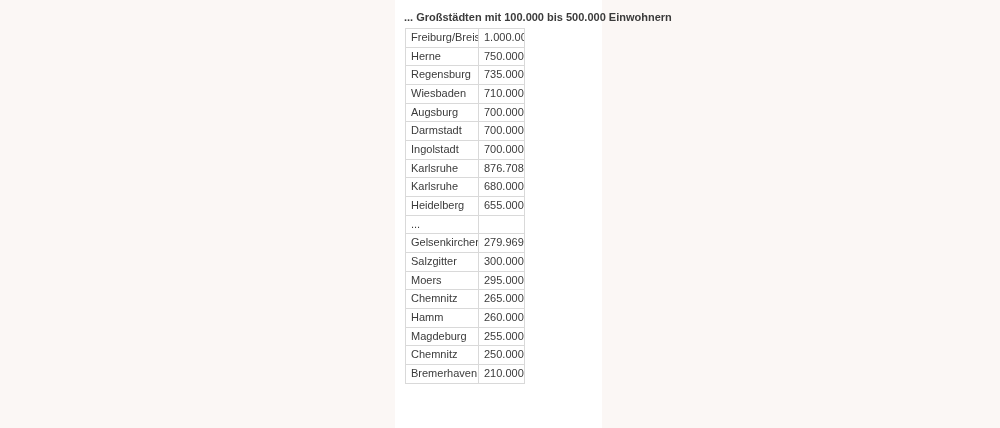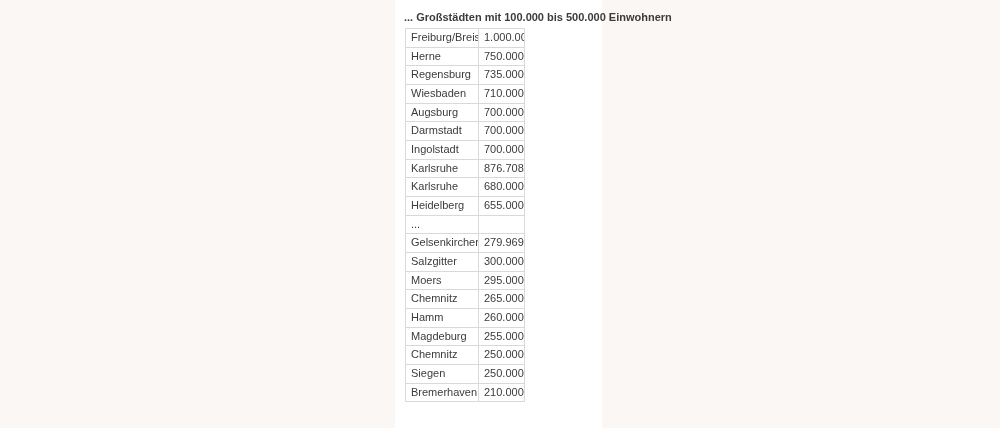--- a/index.html
+++ b/index.html
@@ -131,22 +131,18 @@
         </tr>
         <tr>
           <td class="city-cell">Magdeburg</td>
           <td class="population-cell">255.000</td>
         </tr>
         <tr>
           <td class="city-cell">Chemnitz</td>
           <td class="population-cell">250.000</td>
         </tr>
         <tr>
-          <td class="city-cell">Siegen</td>
-          <td class="population-cell">250.000</td>
-        </tr>
-        <tr>
           <td class="city-cell">Bremerhaven</td>
           <td class="population-cell">210.000</td>
         </tr>
       </tbody>
   </table>
 </div>
 
 </body></html>

